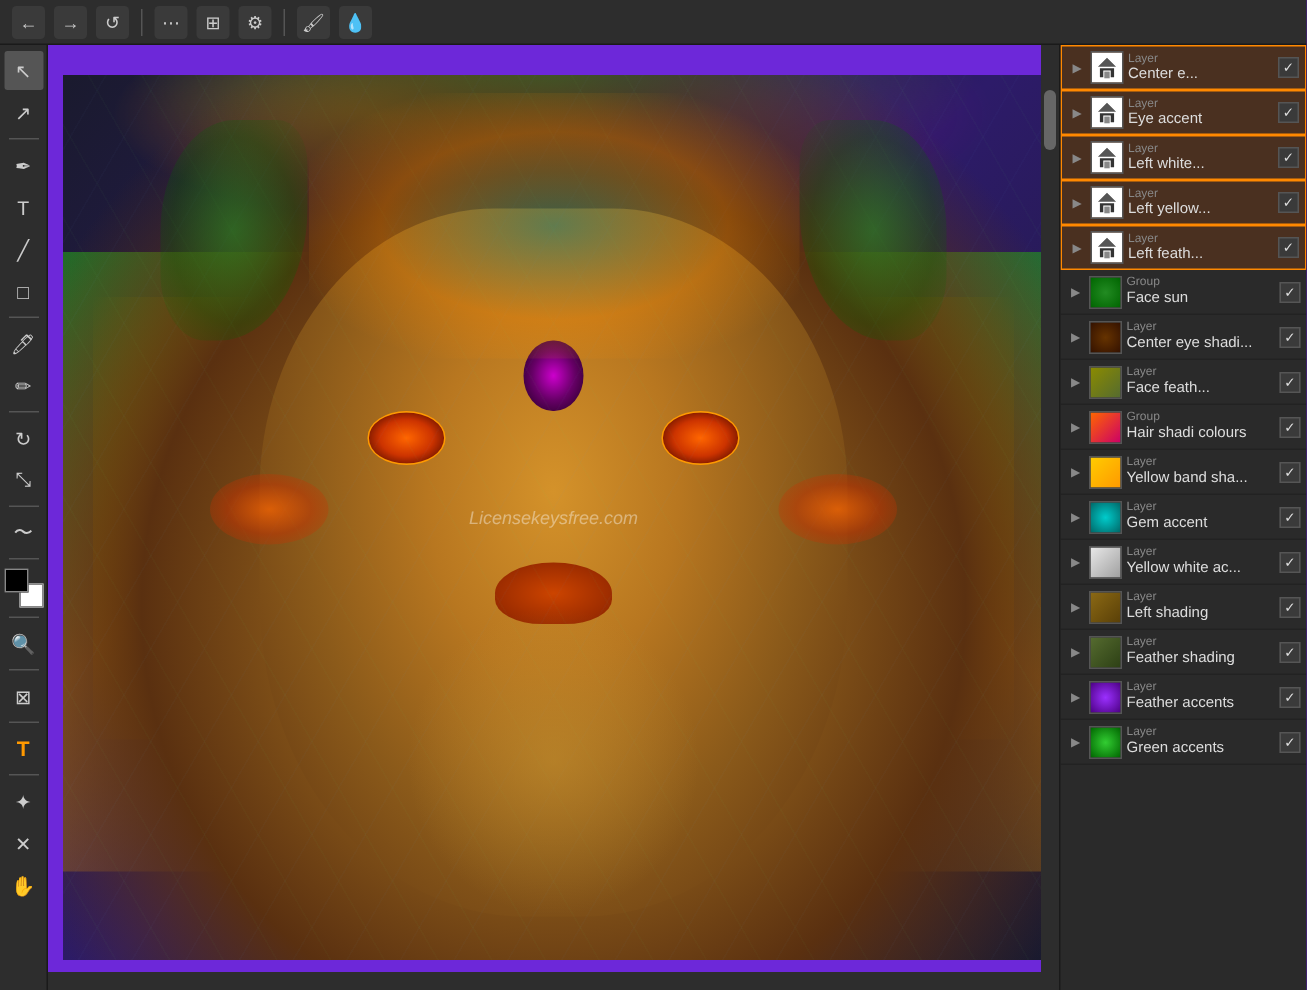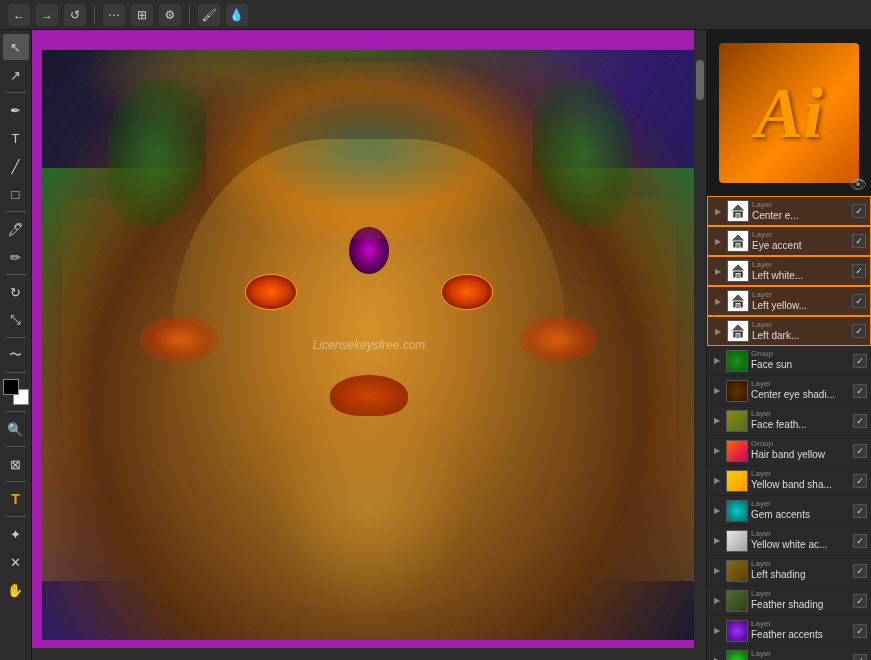--- a/index.html
+++ b/index.html
@@ -104,21 +104,21 @@
       left: 0;
       width: 16px;
       height: 16px;
       background: black;
       border: 1px solid #888;
     }
 
     
     .canvas-area {
       flex: 1;
-      background: #a21caf;
+      background: #6d28d9;
       position: relative;
       overflow: hidden;
     }
     .artwork-container {
       position: absolute;
       top: 20px;
       left: 10px;
       right: 10px;
       bottom: 20px;
       overflow: hidden;
@@ -536,26 +536,20 @@
     </div>
 
     <div class="scroll-v">
       <div class="scroll-thumb"></div>
     </div>
     <div class="scroll-h"></div>
   </div>
 
   <div class="right-panel">
 
-    <div class="ai-logo-area">
-      <div class="ai-logo-bg">
-        <span class="ai-logo-text">Ai</span>
-      </div>
-      <div class="eye-icon-overlay">👁</div>
-    </div>
 
     <div class="layers-panel" id="layers-panel">
 
     <div class="layer-item highlighted">
           <div class="layer-expand">▶</div>
           <div class="layer-thumb layer-thumb-center-eye">
             <div class="layer-thumb-house">
               <svg class="house-svg" viewBox="0 0 20 20" fill="none">
       <polygon points="10,2 18,10 16,10 16,18 12,18 12,13 8,13 8,18 4,18 4,10 2,10" fill="#333" stroke="#fff" stroke-width="1.5"></polygon>
       <polygon points="10,2 18,10 2,10" fill="#555" stroke="#fff" stroke-width="1"></polygon>
@@ -626,21 +620,21 @@
             <div class="layer-thumb-house">
               <svg class="house-svg" viewBox="0 0 20 20" fill="none">
       <polygon points="10,2 18,10 16,10 16,18 12,18 12,13 8,13 8,18 4,18 4,10 2,10" fill="#333" stroke="#fff" stroke-width="1.5"></polygon>
       <polygon points="10,2 18,10 2,10" fill="#555" stroke="#fff" stroke-width="1"></polygon>
       <rect x="8" y="13" width="4" height="5" fill="#888"></rect>
     </svg>
             </div>
           </div>
           <div class="layer-info">
             <div class="layer-type">Layer</div>
-            <div class="layer-name">Left dark...</div>
+            <div class="layer-name">Left feath...</div>
           </div>
           <div class="layer-checkbox checked"></div>
         </div>
         <div class="layer-item">
           <div class="layer-expand">▶</div>
           <div class="layer-thumb layer-thumb-green-sun"></div>
           <div class="layer-info">
             <div class="layer-type">Group</div>
             <div class="layer-name">Face sun</div>
           </div>
@@ -662,39 +656,39 @@
             <div class="layer-type">Layer</div>
             <div class="layer-name">Face feath...</div>
           </div>
           <div class="layer-checkbox checked"></div>
         </div>
         <div class="layer-item">
           <div class="layer-expand">▶</div>
           <div class="layer-thumb layer-thumb-hair-band"></div>
           <div class="layer-info">
             <div class="layer-type">Group</div>
-            <div class="layer-name">Hair band yellow</div>
+            <div class="layer-name">Hair shadi colours</div>
           </div>
           <div class="layer-checkbox checked"></div>
         </div>
         <div class="layer-item">
           <div class="layer-expand">▶</div>
           <div class="layer-thumb layer-thumb-yellow-band"></div>
           <div class="layer-info">
             <div class="layer-type">Layer</div>
             <div class="layer-name">Yellow band sha...</div>
           </div>
           <div class="layer-checkbox checked"></div>
         </div>
         <div class="layer-item">
           <div class="layer-expand">▶</div>
           <div class="layer-thumb layer-thumb-gem"></div>
           <div class="layer-info">
             <div class="layer-type">Layer</div>
-            <div class="layer-name">Gem accents</div>
+            <div class="layer-name">Gem accent</div>
           </div>
           <div class="layer-checkbox checked"></div>
         </div>
         <div class="layer-item">
           <div class="layer-expand">▶</div>
           <div class="layer-thumb layer-thumb-feather-white"></div>
           <div class="layer-info">
             <div class="layer-type">Layer</div>
             <div class="layer-name">Yellow white ac...</div>
           </div>

